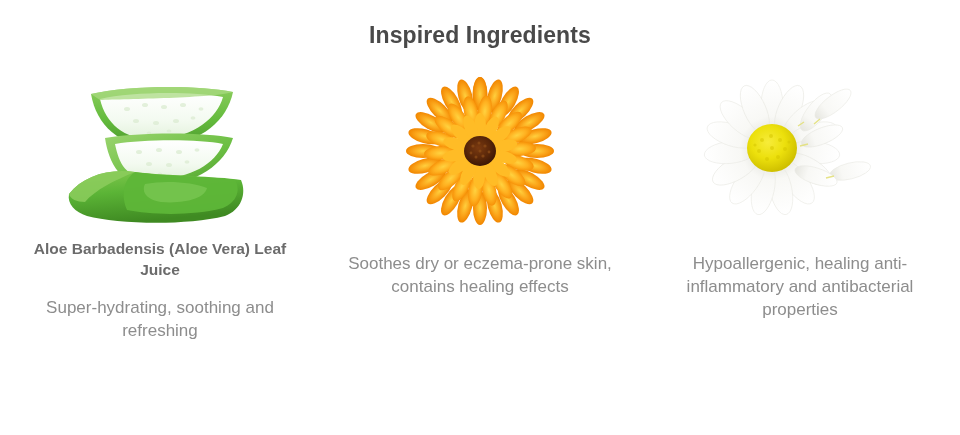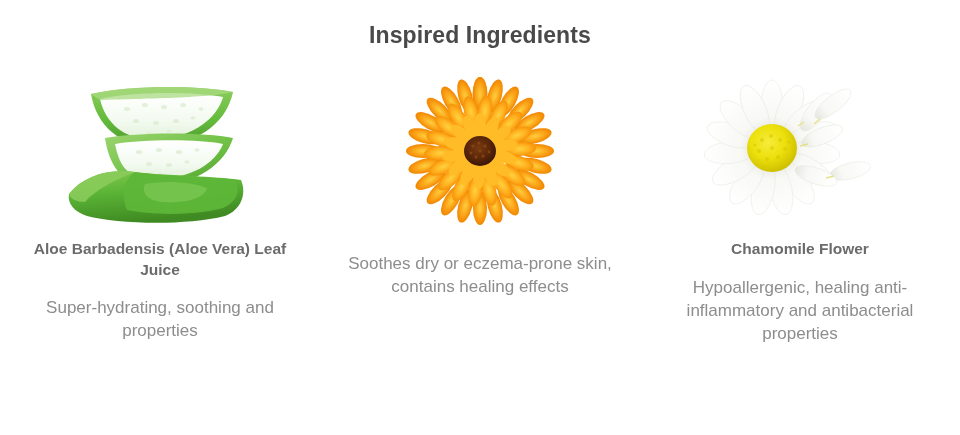--- a/index.html
+++ b/index.html
@@ -153,21 +153,21 @@
                    C120 150 52 148 22 140 C10 136 2 128 4 118 Z" fill="url(#rind3)"></path>
           <path d="M70 96 C96 100 140 100 170 104 C176 114 172 126 158 132 C128 140 86 139 62 134
                    C56 120 58 104 70 96 Z" fill="#5eb638" opacity="0.95"></path>
           <path d="M80 108 C100 104 128 106 142 112 C140 122 120 128 96 126 C82 124 76 116 80 108 Z" fill="#76c44f" opacity="0.9"></path>
           <path d="M4 118 C18 100 44 92 70 96 C50 104 30 114 20 126 C12 126 5 123 4 118 Z" fill="#8ccd5d" opacity="0.85"></path>
         </svg>
       </div>
       <div class="title-slot">
         <p class="card-title">Aloe Barbadensis (Aloe Vera) Leaf Juice</p>
       </div>
-      <p class="card-desc">Super-hydrating, soothing and properties</p>
+      <p class="card-desc">Super-hydrating, soothing and refreshing</p>
     </div>
 
     <div class="card card-2">
       <div class="art-wrap">
         <svg width="150" height="150" viewBox="0 0 150 150">
           <defs>
             <radialGradient id="calBack" cx="50%" cy="50%" r="50%">
               <stop offset="0%" stop-color="#ffcf3d"></stop>
               <stop offset="55%" stop-color="#fba61b"></stop>
               <stop offset="100%" stop-color="#f18600"></stop>
@@ -330,20 +330,17 @@
             <ellipse cx="116" cy="100" rx="8" ry="22" transform="rotate(108 116 100)"></ellipse>
           </g>
           <g stroke="#e3e07a" stroke-width="1.4" fill="none" opacity="0.9">
             <path d="M104 46 L98 50"></path>
             <path d="M120 43 L114 48"></path>
             <path d="M108 68 L100 70"></path>
             <path d="M134 100 L126 102"></path>
           </g>
         </svg>
       </div>
-      <div class="title-slot">
-        <p class="card-title">Chamomile Flower</p>
-      </div>
       <p class="card-desc">Hypoallergenic, healing anti-inflammatory and antibacterial properties</p>
     </div>
 
   </div>
 </div>
 
 </body></html>

